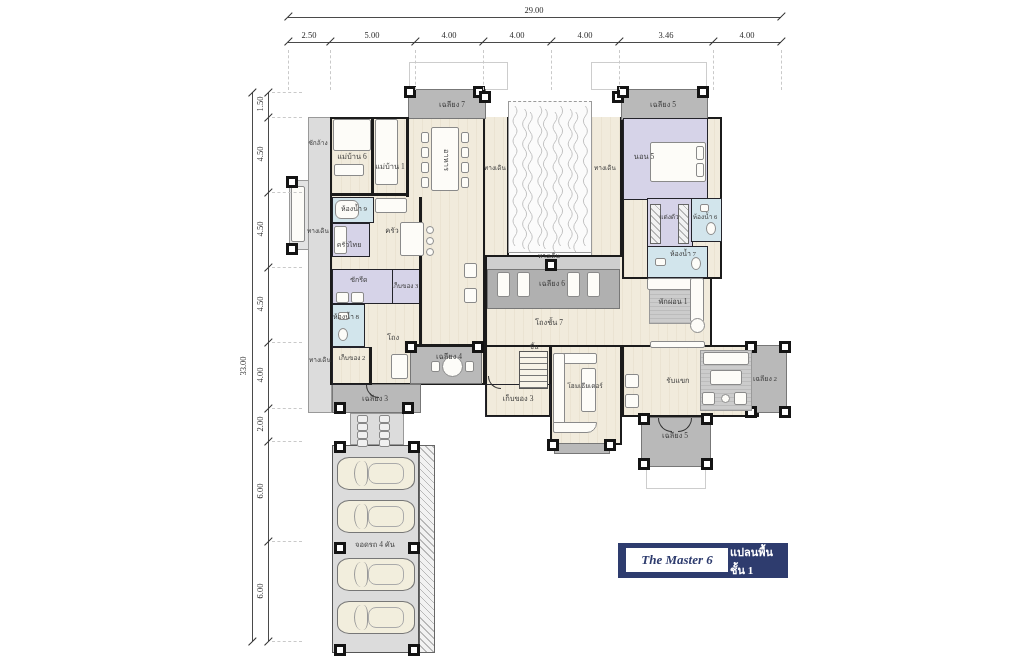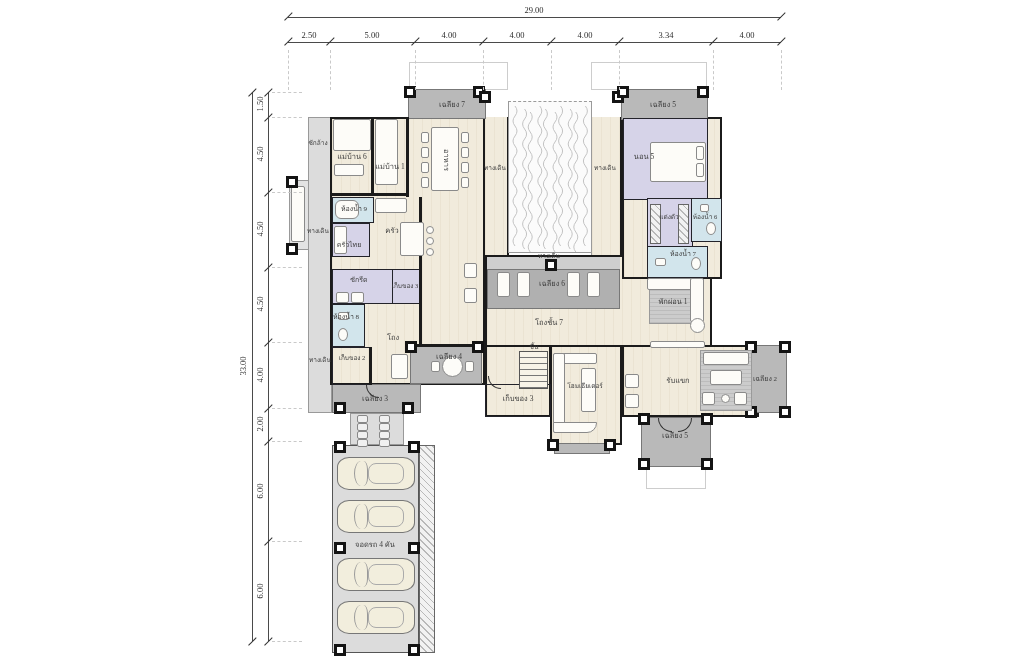--- a/index.html
+++ b/index.html
@@ -57,21 +57,21 @@
 <div id="canvas">
 
   <div class="dimline" style="left:288px;top:17px;width:493px;height:1px;"></div>
   <div class="dimtxt" style="left:534px;top:10px;">29.00</div>
   <div class="dimline" style="left:288px;top:42px;width:493px;height:1px;"></div>
   <div class="dimtxt" style="left:309px;top:35px;">2.50</div>
   <div class="dimtxt" style="left:372px;top:35px;">5.00</div>
   <div class="dimtxt" style="left:449px;top:35px;">4.00</div>
   <div class="dimtxt" style="left:517px;top:35px;">4.00</div>
   <div class="dimtxt" style="left:585px;top:35px;">4.00</div>
-  <div class="dimtxt" style="left:666px;top:35px;">3.34</div>
+  <div class="dimtxt" style="left:666px;top:35px;">3.46</div>
   <div class="dimtxt" style="left:747px;top:35px;">4.00</div>
 
   <div class="dimline" style="left:252px;top:92px;width:1px;height:549px;"></div>
   <div class="dimtxt v" style="left:243px;top:366px;">33.00</div>
   <div class="dimline" style="left:268px;top:92px;width:1px;height:549px;"></div>
   <div class="dimtxt v" style="left:260px;top:104px;">1.50</div>
   <div class="dimtxt v" style="left:260px;top:154px;">4.50</div>
   <div class="dimtxt v" style="left:260px;top:229px;">4.50</div>
   <div class="dimtxt v" style="left:260px;top:304px;">4.50</div>
   <div class="dimtxt v" style="left:260px;top:375px;">4.00</div>
@@ -288,20 +288,26 @@
   <div class="lbl" style="left:449px;top:357px;">เฉลียง 4</div>
   <div class="lbl" style="left:534px;top:347px;font-size:6.5px;">ขึ้น</div>
   <div class="lbl" style="left:585px;top:386px;font-size:6.5px;">โฮมเธียเตอร์</div>
   <div class="lbl" style="left:518px;top:399px;">เก็บของ 3</div>
   <div class="lbl" style="left:678px;top:381px;">รับแขก</div>
   <div class="lbl" style="left:765px;top:379px;font-size:7px;">เฉลียง 2</div>
   <div class="lbl" style="left:375px;top:399px;">เฉลียง 3</div>
   <div class="lbl" style="left:675px;top:436px;">เฉลียง 5</div>
   <div class="lbl" style="left:375px;top:545px;">จอดรถ 4 คัน</div>
 
+  <div id="titleblock">
+    <div class="box" style="background:#2e3c6e;"></div>
+    <div class="namebox"></div>
+    <div class="name" style="color:#2e3c6e;">The Master 6</div>
+    <div class="plan">แปลนพื้นชั้น 1</div>
+  </div>
 
 <div class="tick" style="left: 283px; top: 41px;"></div>
     <div class="tick" style="left: 325px; top: 41px;"></div>
     <div class="tick" style="left: 410px; top: 41px;"></div>
     <div class="tick" style="left: 478px; top: 41px;"></div>
     <div class="tick" style="left: 546px; top: 41px;"></div>
     <div class="tick" style="left: 614px; top: 41px;"></div>
     <div class="tick" style="left: 708px; top: 41px;"></div>
     <div class="tick" style="left: 776px; top: 41px;"></div>
     <div class="tick" style="left: 283px; top: 16px;"></div>

